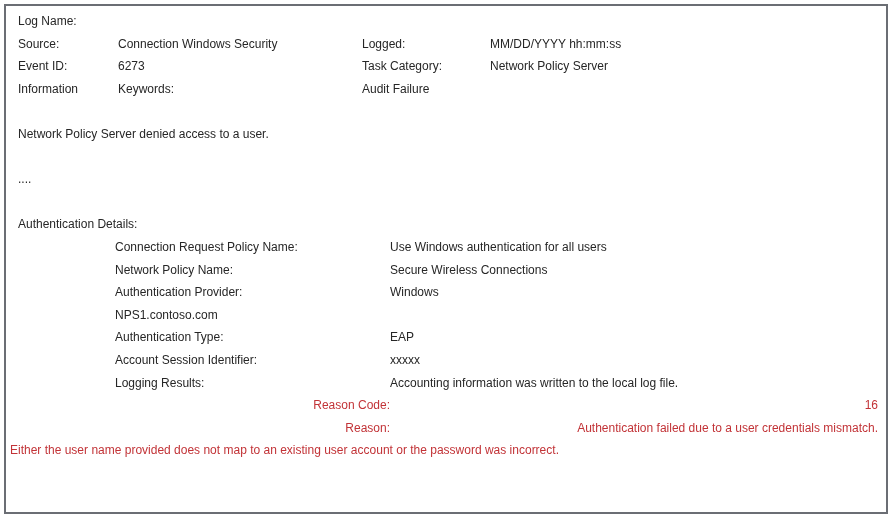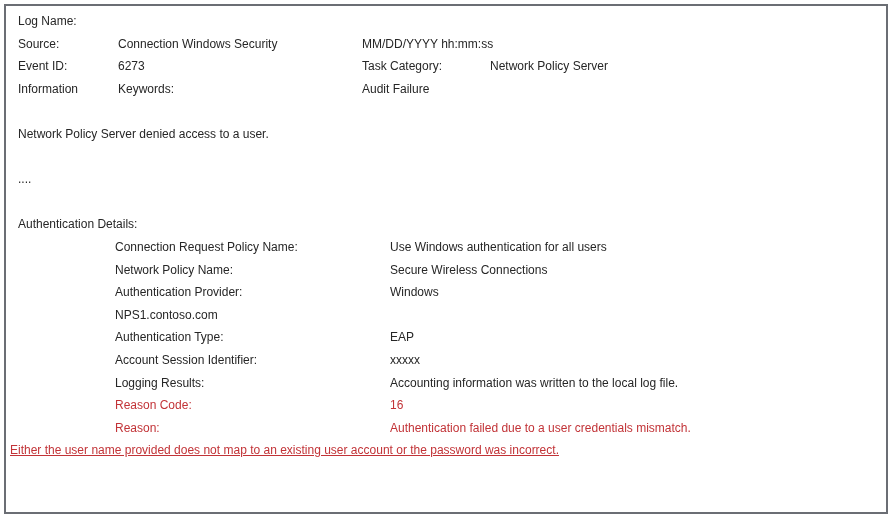--- a/index.html
+++ b/index.html
@@ -38,42 +38,42 @@
     grid-template-columns: 100px 244px 128px auto;
     white-space: nowrap;
   }
   .sp { height: 22.6px; }
   .drow {
     display: grid;
     grid-template-columns: 275px auto;
     margin-left: 97px;
     white-space: nowrap;
   }
-  .drow.red { color: var(--highlight); }
+  .drow.red { color: var(--highlight); text-align: right; }
   .note {
     color: var(--highlight);
     margin-left: -8px;
     white-space: nowrap;
-    text-decoration: underline;
   }
   span, div { cursor: default; }
 </style>
 </head>
 <body>
 
 <div class="frame">
 
   <div class="hrow">
     <span>Log Name:</span>
     <span></span>
     <span></span>
   </div>
   <div class="hrow">
     <span>Source:</span>
     <span>Connection Windows Security</span>
+    <span>Logged:</span>
     <span>MM/DD/YYYY hh:mm:ss</span>
   </div>
   <div class="hrow">
     <span>Event ID:</span>
     <span>6273</span>
     <span>Task Category:</span>
     <span>Network Policy Server</span>
   </div>
   <div class="hrow">
     <span>Information</span>

